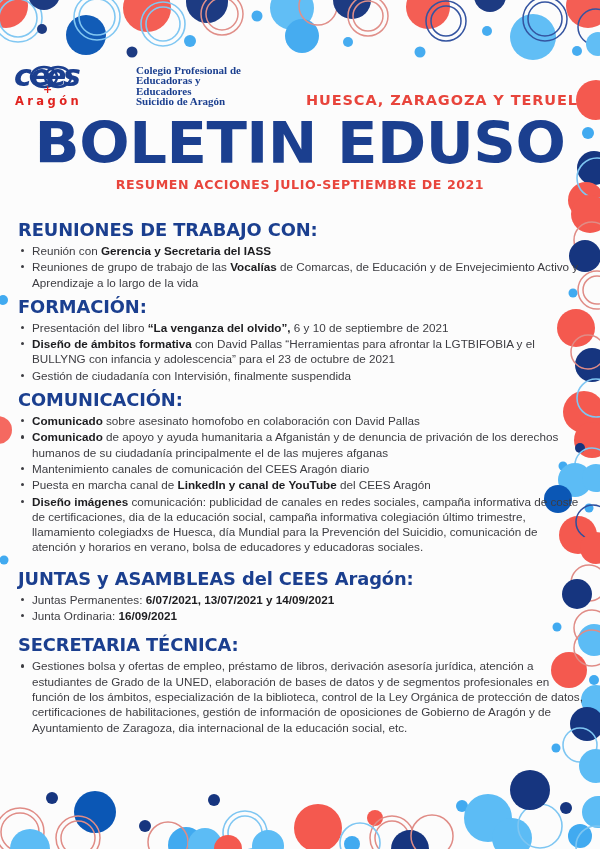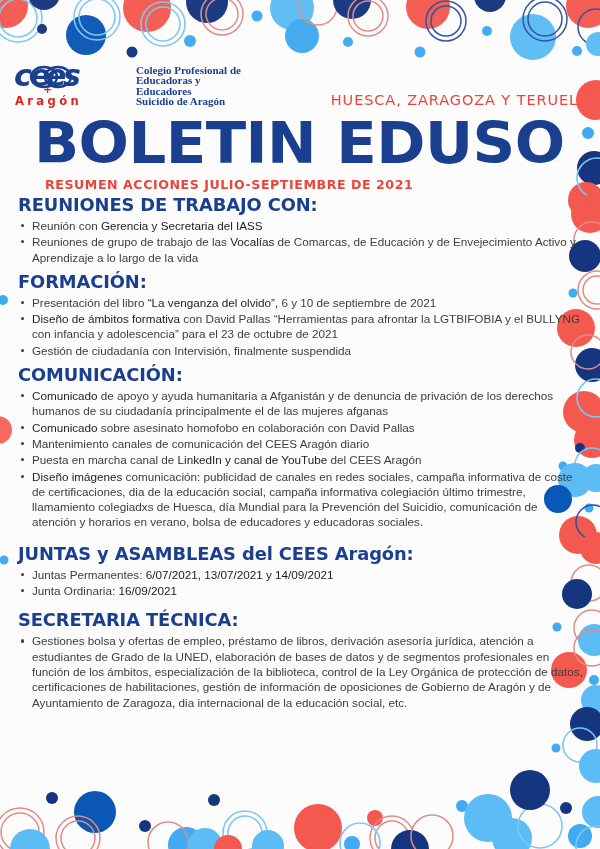--- a/index.html
+++ b/index.html
@@ -23,59 +23,59 @@
   .logo{position:absolute;left:14px;top:52px;display:flex;align-items:flex-end;}
   .logo-mark{position:relative;width:118px;height:48px;}
   .logo-mark svg{display:block;}
   .logo-txt{
     font-family:Liberation Serif, serif;
     font-size:11px;line-height:10.3px;font-weight:600;
     color:#1b3f8f;margin-left:4px;padding-bottom:2px;white-space:nowrap;margin-top:13px;
   }
   .region{
     position:absolute;right:22px;top:92px;
-    color:#e8453c;font-weight:normal;font-size:14.5px;
+    color:#e8453c;font-weight:bold;font-size:14.5px;
     letter-spacing:.9px;font-family:"DejaVu Sans", sans-serif;
   }
 
   
-  .title-wrap{margin-top:-2px;margin-left:45px;}
+  .title-wrap{text-align:center;margin-top:-2px;}
   .title{
     font-family:"DejaVu Sans", sans-serif;
     font-weight:bold;font-size:57px;line-height:60px;
     color:#1b3f8f;letter-spacing:-0.5px;
     transform:scaleX(1.04);
   }
   .subtitle{
     color:#e8453c;font-weight:bold;font-size:12.6px;
     letter-spacing:.55px;margin-top:4px;
     font-family:"DejaVu Sans", sans-serif;
   }
 
   
-  .sections{margin:3px 0 0 0;padding:0 16px 0 18px;}
+  .sections{margin:28px 0 0 0;padding:0 16px 0 18px;}
   .section{margin-bottom:7px;}
   h2.sec-head{
     margin:0 0 3px 0;
     font-family:"DejaVu Sans", sans-serif;
     font-weight:bold;color:#1b3f8f;
     font-size:17.5px;letter-spacing:-0.1px;
     transform:scaleX(1.02);transform-origin:left center;
   }
   ul.items{list-style:none;margin:0;padding:0;}
   ul.items li{
     position:relative;padding-left:14px;
     font-size:11.7px;line-height:15.3px;color:#3d3d42;
     margin-bottom:1px;text-align:left;
   }
   ul.items li:before{
     content:"";position:absolute;left:3px;top:6px;
     width:3.2px;height:3.2px;border-radius:50%;background:#3d3d42;
   }
-  ul.items li b{color:#1d1d20;font-weight:normal;}
+  ul.items li b{color:#1d1d20;font-weight:bold;}
   .sec-juntas{margin-top:14px;}
   .sec-secre{margin-top:12px;}
 </style>
 </head>
 <body>
 
 <div class="poster">
 
   <div class="deco">
     <svg viewBox="0 0 600 849" xmlns="http://www.w3.org/2000/svg">
@@ -276,22 +276,22 @@
           <h2 class="sec-head">FORMACIÓN:</h2>
           <ul class="items">
             <li>Presentación del libro <b>“La venganza del olvido”,</b> 6 y 10 de septiembre de 2021</li>
             <li><b>Diseño de ámbitos formativa</b> con David Pallas “Herramientas para afrontar la LGTBIFOBIA y el BULLYNG con infancia y adolescencia” para el 23 de octubre de 2021</li>
             <li>Gestión de ciudadanía con Intervisión, finalmente suspendida</li>
           </ul>
         </div>
         <div class="section">
           <h2 class="sec-head">COMUNICACIÓN:</h2>
           <ul class="items">
+            <li><b>Comunicado</b> sobre asesinato homofobo en colaboración con David Pallas</li>
             <li><b>Comunicado</b> de apoyo y ayuda humanitaria a Afganistán y de denuncia de privación de los derechos humanos de su ciudadanía principalmente el de las mujeres afganas</li>
-            <li><b>Comunicado</b> sobre asesinato homofobo en colaboración con David Pallas</li>
             <li>Mantenimiento canales de comunicación del CEES Aragón diario</li>
             <li>Puesta en marcha canal de <b>LinkedIn y canal de YouTube</b> del CEES Aragón</li>
             <li><b>Diseño imágenes</b> comunicación: publicidad de canales en redes sociales, campaña informativa de coste de certificaciones, dia de la educación social, campaña informativa colegiación último trimestre, llamamiento colegiadxs de Huesca, día Mundial para la Prevención del Suicidio, comunicación de atención y horarios en verano, bolsa de educadores y educadoras sociales.</li>
           </ul>
         </div>
         <div class="section sec-juntas">
           <h2 class="sec-head">JUNTAS y ASAMBLEAS del CEES Aragón:</h2>
           <ul class="items">
             <li>Juntas Permanentes: <b>6/07/2021, 13/07/2021 y 14/09/2021</b></li>
             <li>Junta Ordinaria: <b>16/09/2021</b></li>

